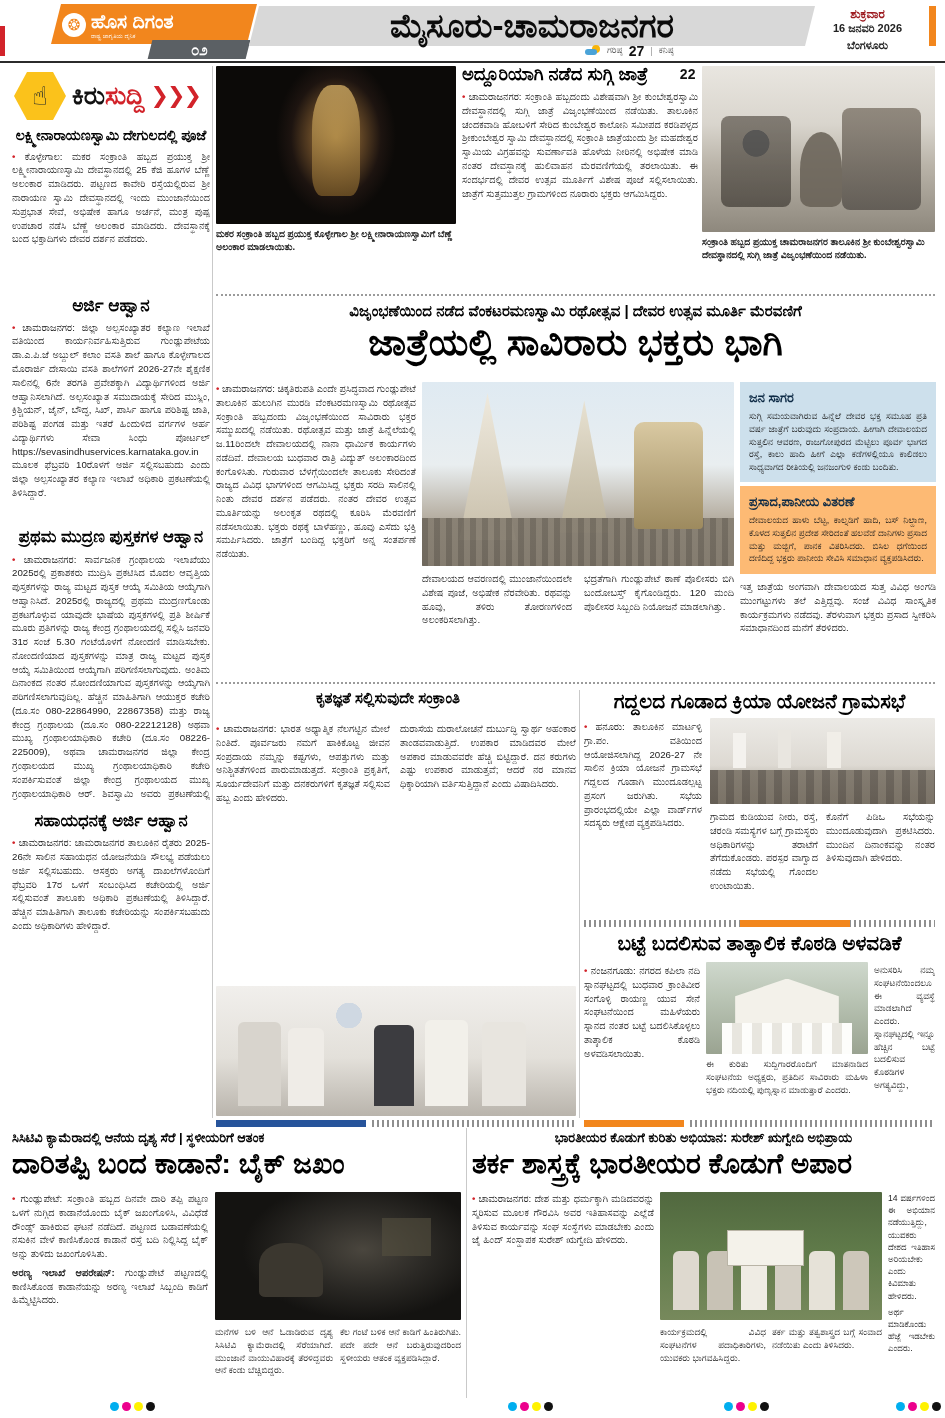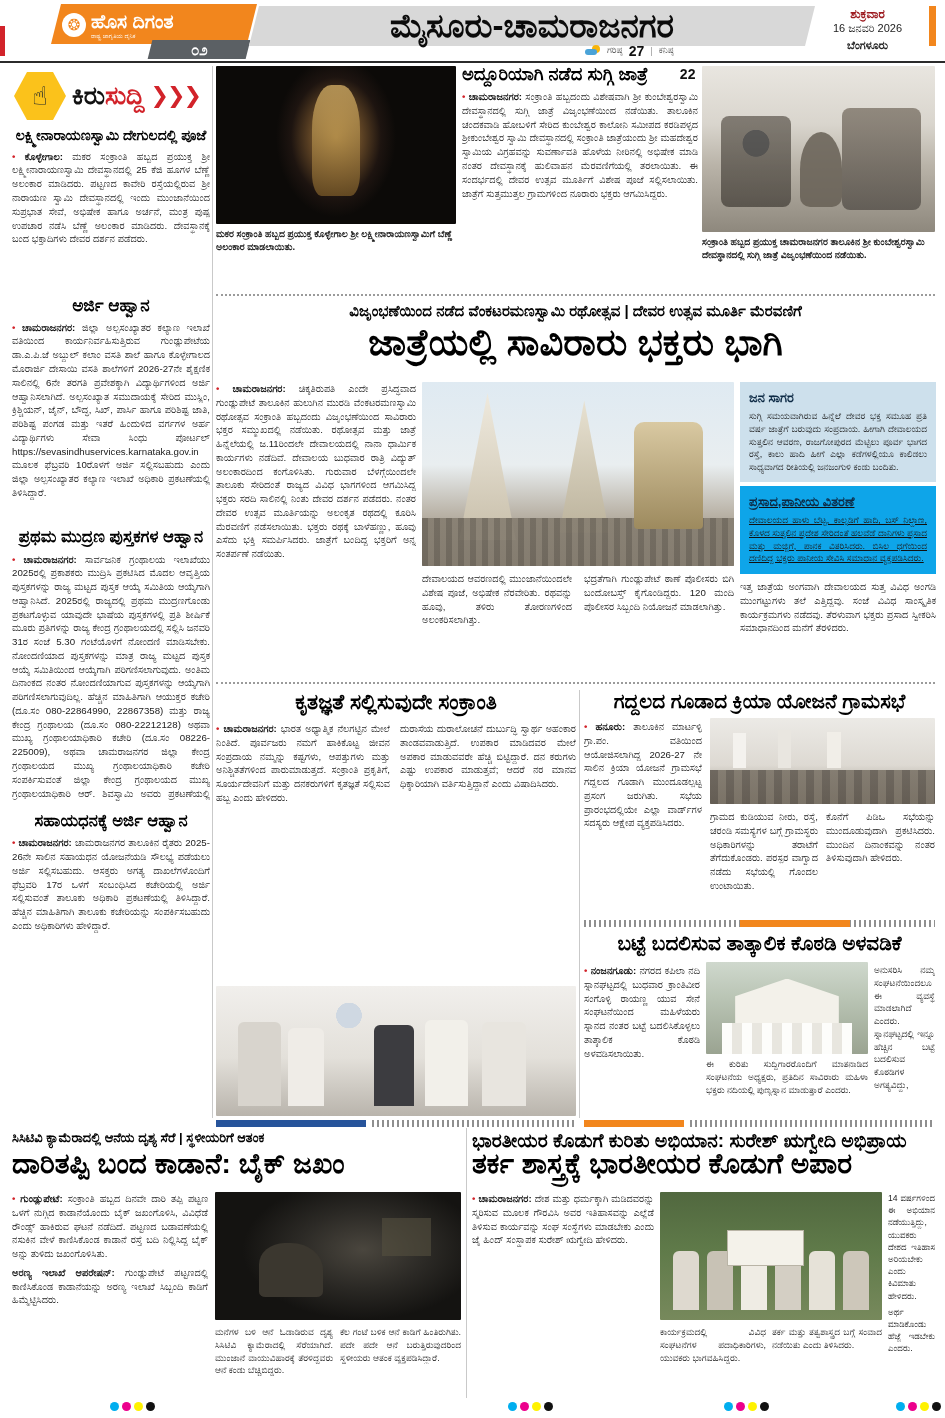--- a/index.html
+++ b/index.html
@@ -1,21 +1,21 @@
 <!DOCTYPE html>
 <html lang="kn"><head>
 <meta charset="utf-8">
 <style>
   html,body{margin:0;padding:0;background:#e9e9e9;}
   .page{position:relative;width:945px;height:1418px;background:#fff;margin:0 auto;
         font-family:"Liberation Sans","DejaVu Sans",sans-serif;color:#111;overflow:hidden;}
   .abs{position:absolute;}
   .skew{transform:skewX(-14deg);}
   .bt{font-size:9.7px;line-height:1.42;text-align:justify;color:#1b1b1b;margin:0;overflow:hidden;}
-  .place{font-weight:bold;color:#111;}
+  .place{font-weight:normal;color:#111;}
   .place::before{content:"• ";color:#d2232a;font-weight:bold;}
   .headline{font-weight:bold;color:#000;line-height:1.12;}
   .center{text-align:center;}
   .caption{font-size:9.3px;font-weight:bold;line-height:1.35;color:#222;text-align:left;}
   .photo{position:absolute;overflow:hidden;border-radius:1px;}
   .vline{position:absolute;width:1px;background:#c9c9c9;}
   .dotline{position:absolute;border-top:2px dotted #9b9b9b;height:0;}
   .dashstrip{position:absolute;height:7px;background:repeating-linear-gradient(90deg,#8f8f8f 0 2px,#fff 2px 5px);}
   .solidbar{position:absolute;height:7px;}
   .boxtitle{font-weight:bold;font-size:13px;margin:0 0 4px 0;color:#0d2a45;}
@@ -47,21 +47,21 @@
   </div>
   <div class="abs skew" style="left:150px;top:40px;width:98px;height:19px;background:#5b6064;display:flex;align-items:center;justify-content:center;">
     <b style="color:#fff;font-size:15px;transform:skewX(14deg);">೦೨</b>
   </div>
 
   <div class="abs skew" style="left:254px;top:6px;width:556px;height:40px;background:#d8d8d8;"></div>
   <div class="abs center" style="left:254px;top:6px;width:556px;height:40px;font-size:33px;font-weight:bold;color:#0b0b0b;line-height:40px;white-space:nowrap;">ಮೈಸೂರು-ಚಾಮರಾಜನಗರ</div>
 
   <div class="abs center" style="left:810px;top:7px;width:115px;line-height:1.25;">
     <div style="color:#9d1b20;font-weight:bold;font-size:12px;">ಶುಕ್ರವಾರ</div>
-    <div style="font-size:11px;font-weight:normal;color:#222;">16 ಜನವರಿ 2026</div>
+    <div style="font-size:11px;font-weight:bold;color:#222;">16 ಜನವರಿ 2026</div>
     <div style="font-size:11px;font-weight:bold;color:#222;margin-top:3px;">ಬೆಂಗಳೂರು</div>
   </div>
   <div class="abs" style="left:929px;top:6px;width:7px;height:40px;background:#f2861d;"></div>
 
   <div class="abs" style="left:585px;top:42px;width:220px;height:17px;display:flex;align-items:center;gap:6px;font-size:9px;">
     <span class="wicon">
         <i class="sun"></i>
         <i class="cloud"></i>
       </span>
     <span style="color:#555;">ಗರಿಷ್ಠ</span>
@@ -135,31 +135,31 @@
     <p class="bt">ದೇವಾಲಯದ ಆವರಣದಲ್ಲಿ ಮುಂಜಾನೆಯಿಂದಲೇ ವಿಶೇಷ ಪೂಜೆ, ಅಭಿಷೇಕ ನೆರವೇರಿತು. ರಥವನ್ನು ಹೂವು, ತಳಿರು ತೋರಣಗಳಿಂದ ಅಲಂಕರಿಸಲಾಗಿತ್ತು.</p>
   </div>
   <div class="abs" style="left:584px;top:572px;width:150px;height:104px;overflow:hidden;">
     <p class="bt">ಭದ್ರತೆಗಾಗಿ ಗುಂಡ್ಲುಪೇಟೆ ಠಾಣೆ ಪೊಲೀಸರು ಬಿಗಿ ಬಂದೋಬಸ್ತ್ ಕೈಗೊಂಡಿದ್ದರು. 120 ಮಂದಿ ಪೊಲೀಸರ ಸಿಬ್ಬಂದಿ ನಿಯೋಜನೆ ಮಾಡಲಾಗಿತ್ತು.</p>
   </div>
 
   <div class="sidebox" style="left:740px;top:382px;width:196px;height:100px;background:#cde0ec;">
     <div class="boxtitle">ಜನ ಸಾಗರ</div>
     <p class="bt" style="font-size:9px;height:66px;">ಸುಗ್ಗಿ ಸಮಯವಾಗಿರುವ ಹಿನ್ನೆಲೆ ದೇವರ ಭಕ್ತ ಸಮೂಹ ಪ್ರತಿ ವರ್ಷ ಜಾತ್ರೆಗೆ ಬರುವುದು ಸಂಪ್ರದಾಯ. ಹೀಗಾಗಿ ದೇವಾಲಯದ ಸುತ್ತಲಿನ ಆವರಣ, ರಾಜಗೋಪುರದ ಮೆಟ್ಟಿಲು ಪೂರ್ವ ಭಾಗದ ರಸ್ತೆ, ಕಾಲು ಹಾದಿ ಹೀಗೆ ಎಲ್ಲಾ ಕಡೆಗಳಲ್ಲಿಯೂ ಕಾಲಿಡಲು ಸಾಧ್ಯವಾಗದ ರೀತಿಯಲ್ಲಿ ಜನಜಂಗುಳಿ ಕಂಡು ಬಂದಿತು.</p>
   </div>
-  <div class="sidebox" style="left:740px;top:486px;width:196px;height:88px;background:#0ea5e9;text-decoration:underline;">
+  <div class="sidebox" style="left:740px;top:486px;width:196px;height:88px;background:#fdba74;">
     <div class="boxtitle">ಪ್ರಸಾದ,ಪಾನೀಯ ವಿತರಣೆ</div>
     <p class="bt" style="font-size:9px;height:56px;">ದೇವಾಲಯದ ಹಾಳು ಬೆಟ್ಟ, ಕಾಲ್ನಡಿಗೆ ಹಾದಿ, ಬಸ್ ನಿಲ್ದಾಣ, ಕೊಳದ ಸುತ್ತಲಿನ ಪ್ರದೇಶ ಸೇರಿದಂತೆ ಹಲವೆಡೆ ದಾನಿಗಳು ಪ್ರಸಾದ ಮತ್ತು ಮಜ್ಜಿಗೆ, ಪಾನಕ ವಿತರಿಸಿದರು. ಬಿಸಿಲ ಧಗೆಯಿಂದ ದಣಿದಿದ್ದ ಭಕ್ತರು ಪಾನೀಯ ಸೇವಿಸಿ ಸಮಾಧಾನ ವ್ಯಕ್ತಪಡಿಸಿದರು.</p>
   </div>
   <div class="abs" style="left:740px;top:580px;width:196px;height:96px;overflow:hidden;">
     <p class="bt">ಇತ್ತ ಜಾತ್ರೆಯ ಅಂಗವಾಗಿ ದೇವಾಲಯದ ಸುತ್ತ ವಿವಿಧ ಅಂಗಡಿ ಮುಂಗಟ್ಟುಗಳು ತಲೆ ಎತ್ತಿದ್ದವು. ಸಂಜೆ ವಿವಿಧ ಸಾಂಸ್ಕೃತಿಕ ಕಾರ್ಯಕ್ರಮಗಳು ನಡೆದವು. ತೆರಳುವಾಗ ಭಕ್ತರು ಪ್ರಸಾದ ಸ್ವೀಕರಿಸಿ ಸಮಾಧಾನದಿಂದ ಮನೆಗೆ ತೆರಳಿದರು.</p>
   </div>
 
   <div class="dotline" style="left:216px;top:682px;width:719px;"></div>
 
-  <div class="abs center headline" style="left:216px;top:690px;width:360px;font-size:21px;">ಕೃತಜ್ಞತೆ ಸಲ್ಲಿಸುವುದೇ ಸಂಕ್ರಾಂತಿ</div>
+  <div class="abs center headline" style="left:208px;top:690px;width:360px;font-size:15px;">ಕೃತಜ್ಞತೆ ಸಲ್ಲಿಸುವುದೇ ಸಂಕ್ರಾಂತಿ</div>
   <div class="abs" style="left:216px;top:722px;width:174px;height:260px;overflow:hidden;">
     <p class="bt"><span class="place">ಚಾಮರಾಜನಗರ:</span> <span>ಭಾರತ ಅಧ್ಯಾತ್ಮಿಕ ನೆಲಗಟ್ಟಿನ ಮೇಲೆ ನಿಂತಿದೆ. ಪೂರ್ವಜರು ನಮಗೆ ಹಾಕಿಕೊಟ್ಟ ಜೀವನ ಸಂಪ್ರದಾಯ ನಮ್ಮನ್ನು ಕಷ್ಟಗಳು, ಆಪತ್ತುಗಳು ಮತ್ತು ಅನಿಶ್ಚಿತತೆಗಳಿಂದ ಪಾರುಮಾಡುತ್ತದೆ. ಸಂಕ್ರಾಂತಿ ಪ್ರಕೃತಿಗೆ, ಸೂರ್ಯದೇವನಿಗೆ ಮತ್ತು ದನಕರುಗಳಿಗೆ ಕೃತಜ್ಞತೆ ಸಲ್ಲಿಸುವ ಹಬ್ಬ ಎಂದು ಹೇಳಿದರು.</span></p>
   </div>
   <div class="abs" style="left:400px;top:722px;width:176px;height:260px;overflow:hidden;">
     <p class="bt">ದುರಾಸೆಯ ದುರಾಲೋಚನೆ ದುರ್ಬುದ್ಧಿ ಸ್ವಾರ್ಥ ಅಹಂಕಾರ ತಾಂಡವವಾಡುತ್ತಿದೆ. ಉಪಕಾರ ಮಾಡಿದವರ ಮೇಲೆ ಅಪಕಾರ ಮಾಡುವವರೇ ಹೆಚ್ಚಿ ಬಿಟ್ಟಿದ್ದಾರೆ. ದನ ಕರುಗಳು ಎಷ್ಟು ಉಪಕಾರ ಮಾಡುತ್ತವೆ; ಆದರೆ ನರ ಮಾನವ ಧಿಕ್ಕಾರಿಯಾಗಿ ವರ್ತಿಸುತ್ತಿದ್ದಾನೆ ಎಂದು ವಿಷಾದಿಸಿದರು.</p>
   </div>
   <div class="photo" style="left:216px;top:986px;width:360px;height:130px;background:linear-gradient(#f1efec 0%,#e3e0da 55%,#b9b4ac 100%);">
     <div style="position:absolute;left:6%;top:28%;width:12%;height:64%;background:#d8d4cd;border-radius:6px 6px 0 0;"></div>
     <div style="position:absolute;left:20%;top:32%;width:10%;height:60%;background:#efece7;border-radius:6px 6px 0 0;"></div>
     <div style="position:absolute;left:44%;top:30%;width:11%;height:62%;background:#3c3c40;border-radius:6px 6px 0 0;"></div>
@@ -222,21 +222,21 @@
     <div style="position:absolute;left:18%;top:40%;width:26%;height:42%;background:#3b372f;border-radius:40% 50% 10% 10%;"></div>
     <div style="position:absolute;right:12%;top:20%;width:20%;height:30%;background:#55503f;opacity:.6;"></div>
   </div>
   <div class="abs" style="left:215px;top:1326px;width:118px;height:80px;overflow:hidden;">
     <p class="bt" style="font-size:9px;">ಮನೆಗಳ ಬಳಿ ಆನೆ ಓಡಾಡಿರುವ ದೃಶ್ಯ ಸಿಸಿಟಿವಿ ಕ್ಯಾಮೆರಾದಲ್ಲಿ ಸೆರೆಯಾಗಿದೆ. ಮುಂಜಾನೆ ವಾಯುವಿಹಾರಕ್ಕೆ ತೆರಳಿದ್ದವರು ಆನೆ ಕಂಡು ಬೆಚ್ಚಿಬಿದ್ದರು.</p>
   </div>
   <div class="abs" style="left:340px;top:1326px;width:121px;height:80px;overflow:hidden;">
     <p class="bt" style="font-size:9px;">ಕೆಲ ಗಂಟೆ ಬಳಿಕ ಆನೆ ಕಾಡಿಗೆ ಹಿಂತಿರುಗಿತು. ಪದೇ ಪದೇ ಆನೆ ಬರುತ್ತಿರುವುದರಿಂದ ಸ್ಥಳೀಯರು ಆತಂಕ ವ್ಯಕ್ತಪಡಿಸಿದ್ದಾರೆ.</p>
   </div>
 
-  <div class="abs kicker" style="left:472px;top:1130px;width:463px;font-size:19px;">ಭಾರತೀಯರ ಕೊಡುಗೆ ಕುರಿತು ಅಭಿಯಾನ: ಸುರೇಶ್ ಋಗ್ವೇದಿ ಅಭಿಪ್ರಾಯ</div>
+  <div class="abs kicker" style="left:472px;top:1130px;width:463px;font-size:13px;text-align:center;">ಭಾರತೀಯರ ಕೊಡುಗೆ ಕುರಿತು ಅಭಿಯಾನ: ಸುರೇಶ್ ಋಗ್ವೇದಿ ಅಭಿಪ್ರಾಯ</div>
   <div class="abs headline" style="left:472px;top:1148px;width:463px;font-size:28px;white-space:nowrap;">ತರ್ಕ ಶಾಸ್ತ್ರಕ್ಕೆ ಭಾರತೀಯರ ಕೊಡುಗೆ ಅಪಾರ</div>
   <div class="abs" style="left:472px;top:1192px;width:182px;height:206px;overflow:hidden;">
     <p class="bt"><span class="place">ಚಾಮರಾಜನಗರ:</span> <span>ದೇಶ ಮತ್ತು ಧರ್ಮಕ್ಕಾಗಿ ಮಡಿದವರನ್ನು ಸ್ಮರಿಸುವ ಮೂಲಕ ಗೌರವಿಸಿ ಅವರ ಇತಿಹಾಸವನ್ನು ಎಲ್ಲೆಡೆ ತಿಳಿಸುವ ಕಾರ್ಯವನ್ನು ಸಂಘ ಸಂಸ್ಥೆಗಳು ಮಾಡಬೇಕು ಎಂದು ಜೈ ಹಿಂದ್ ಸಂಸ್ಥಾಪಕ ಸುರೇಶ್ ಋಗ್ವೇದಿ ಹೇಳಿದರು.</span></p>
   </div>
   <div class="photo" style="left:660px;top:1192px;width:222px;height:128px;background:linear-gradient(#51683f 0%,#5f7a49 45%,#77895c 100%);">
     <div style="position:absolute;left:6%;bottom:8%;width:88%;height:46%;display:flex;gap:4%;">
       <i style="flex:1;background:#ded9cf;border-radius:6px 6px 0 0;"></i>
       <i style="flex:1;background:#c8c2b5;border-radius:6px 6px 0 0;"></i>
       <i style="flex:1;background:#efece4;border-radius:6px 6px 0 0;"></i>
       <i style="flex:1;background:#d4cfc4;border-radius:6px 6px 0 0;"></i>

